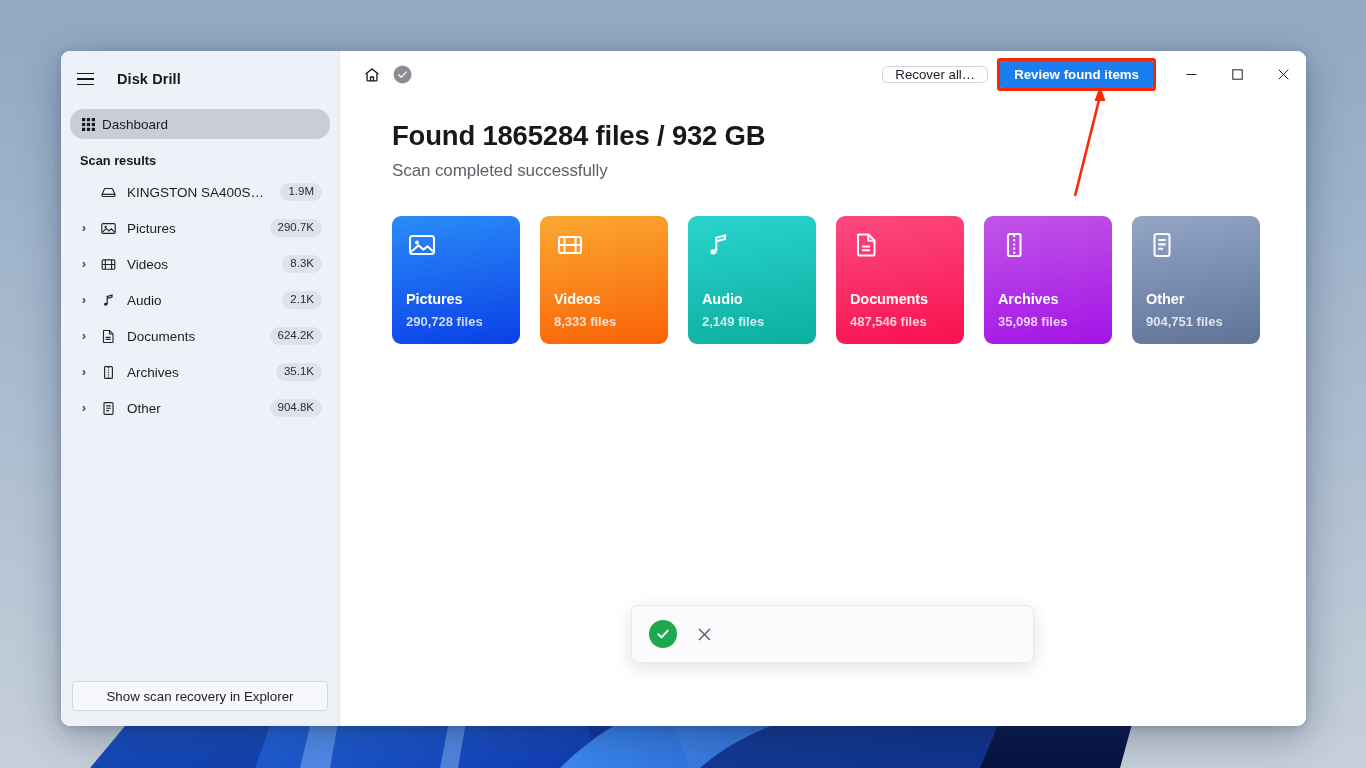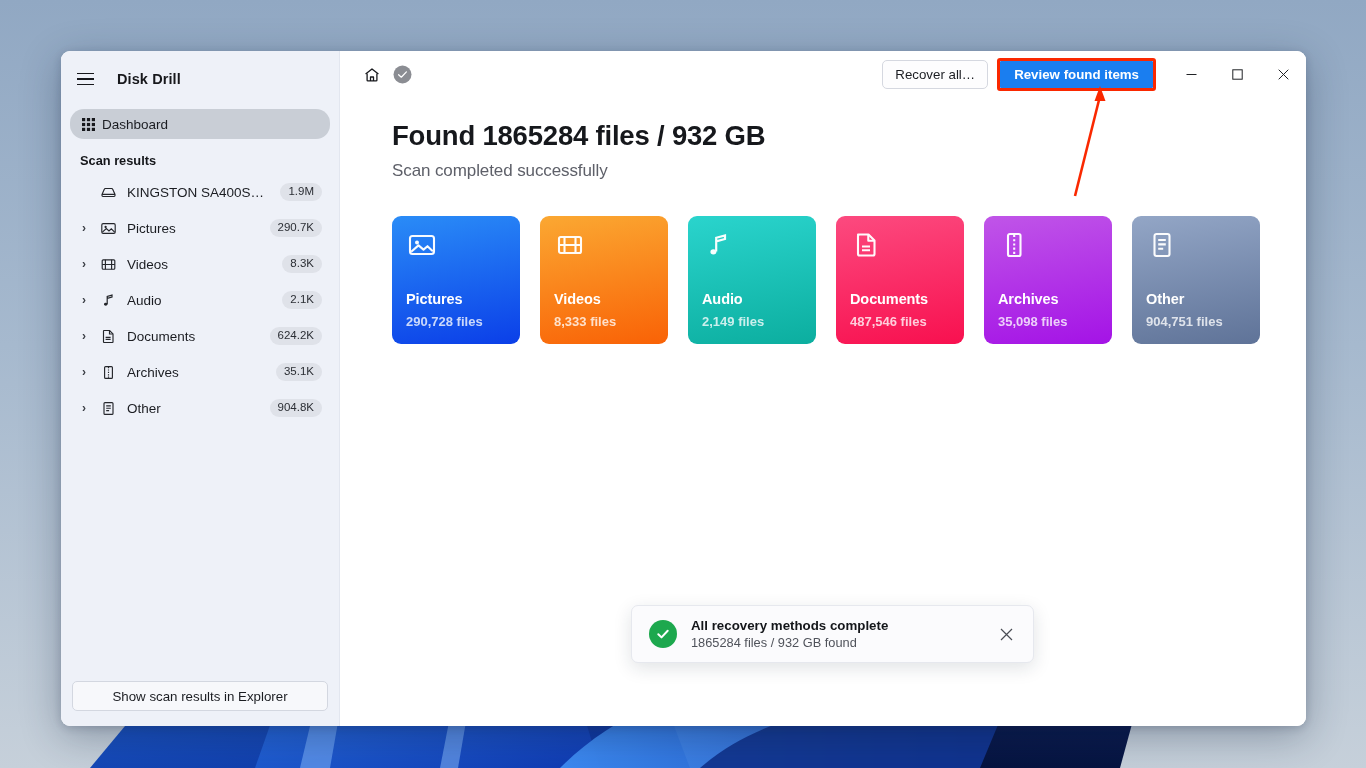--- a/index.html
+++ b/index.html
@@ -136,21 +136,21 @@
   }
   .tb-icon {
     width: 30px; height: 30px;
     display: flex; align-items: center; justify-content: center;
     cursor: pointer; border-radius: 4px;
     color: #17181c;
   }
   .tb-spacer { flex: 1; }
 
   .btn-recover {
-    height: 29px;
+    height: 17px;
     padding: 0 12px;
     background: #fdfdfe;
     border: 1px solid #d5d8e0;
     border-radius: 5px;
     font-size: 13.3px;
     color: #1b1d22;
     font-family: inherit;
     cursor: pointer;
   }
 
@@ -388,21 +388,21 @@
             <path d="M6.2 5.8 H10.8 M6.2 8.2 H10.8 M6.2 10.6 H9.1"></path>
           </svg>
         </span>
         <span class="tree-label">Other</span>
         <span class="count-badge">904.8K</span>
       </div>
 
     </div>
 
     <div class="side-foot">
-      <button class="explorer-btn">Show scan results in Explorer</button>
+      <button class="explorer-btn">Show scan recovery in Explorer</button>
     </div>
   </aside>
 
   <section id="main">
 
     <div class="topbar">
       <div class="tb-icon">
         <svg width="18" height="18" viewBox="0 0 18 18" fill="none" stroke="#17181c" stroke-width="1.3" stroke-linejoin="round">
           <path d="M2.6 8.1 L9 2.9 L15.4 8.1"></path>
           <path d="M4.1 7.6 V14.2 Q4.1 14.9 4.9 14.9 H13.1 Q13.9 14.9 13.9 14.2 V7.6"></path>
@@ -519,24 +519,20 @@
 
       </div>
     </div>
 
     <div class="toast">
       <span class="okcircle">
         <svg width="16" height="16" viewBox="0 0 16 16" fill="none" stroke="#fff" stroke-width="2" stroke-linecap="round" stroke-linejoin="round">
           <path d="M3.3 8.3 L6.5 11.4 L12.7 4.8"></path>
         </svg>
       </span>
-      <span class="tt">
-        <div class="t1">All recovery methods complete</div>
-        <div class="t2">1865284 files / 932 GB found</div>
-      </span>
       <span class="tclose">
         <svg width="13" height="13" viewBox="0 0 13 13">
             <path d="M1 1 L12 12 M12 1 L1 12" stroke="currentColor" stroke-width="1.2"></path>
           </svg>
       </span>
     </div>
 
   </section>
 </div>
 

